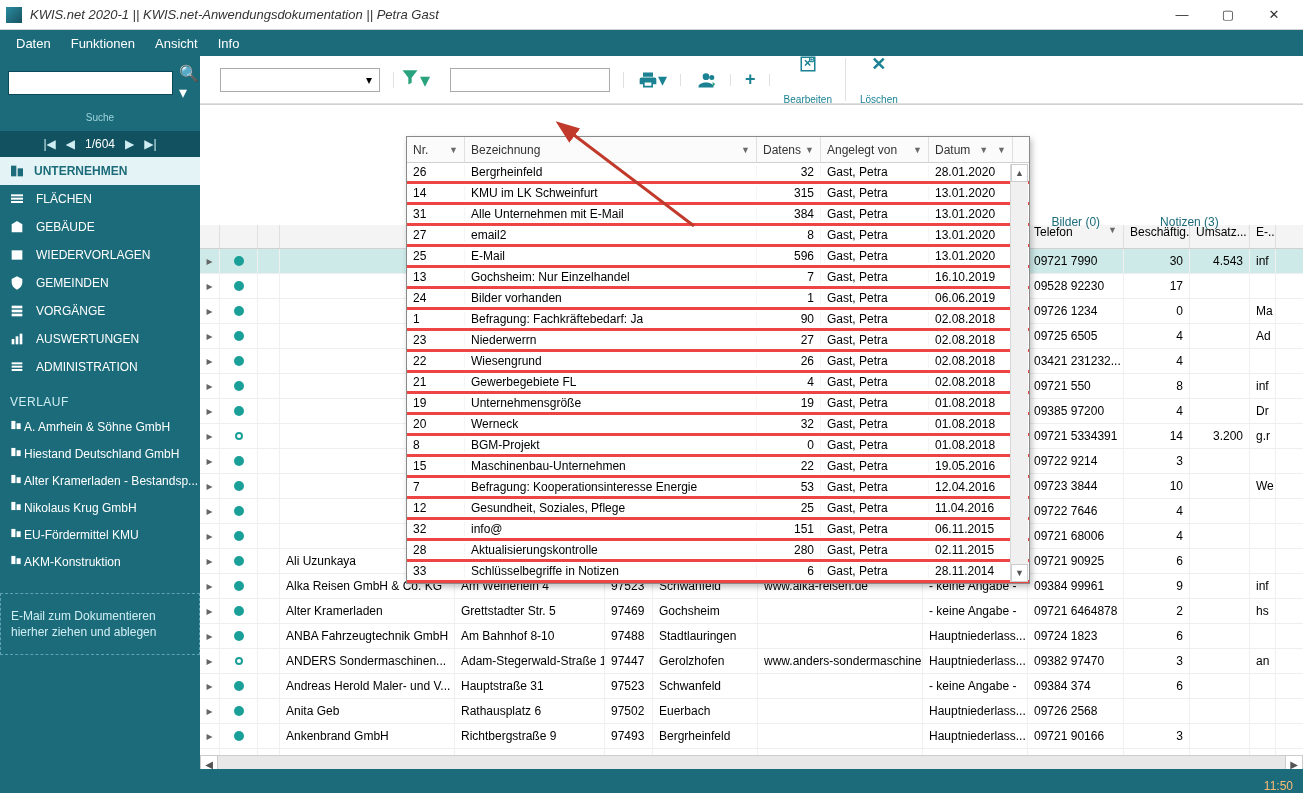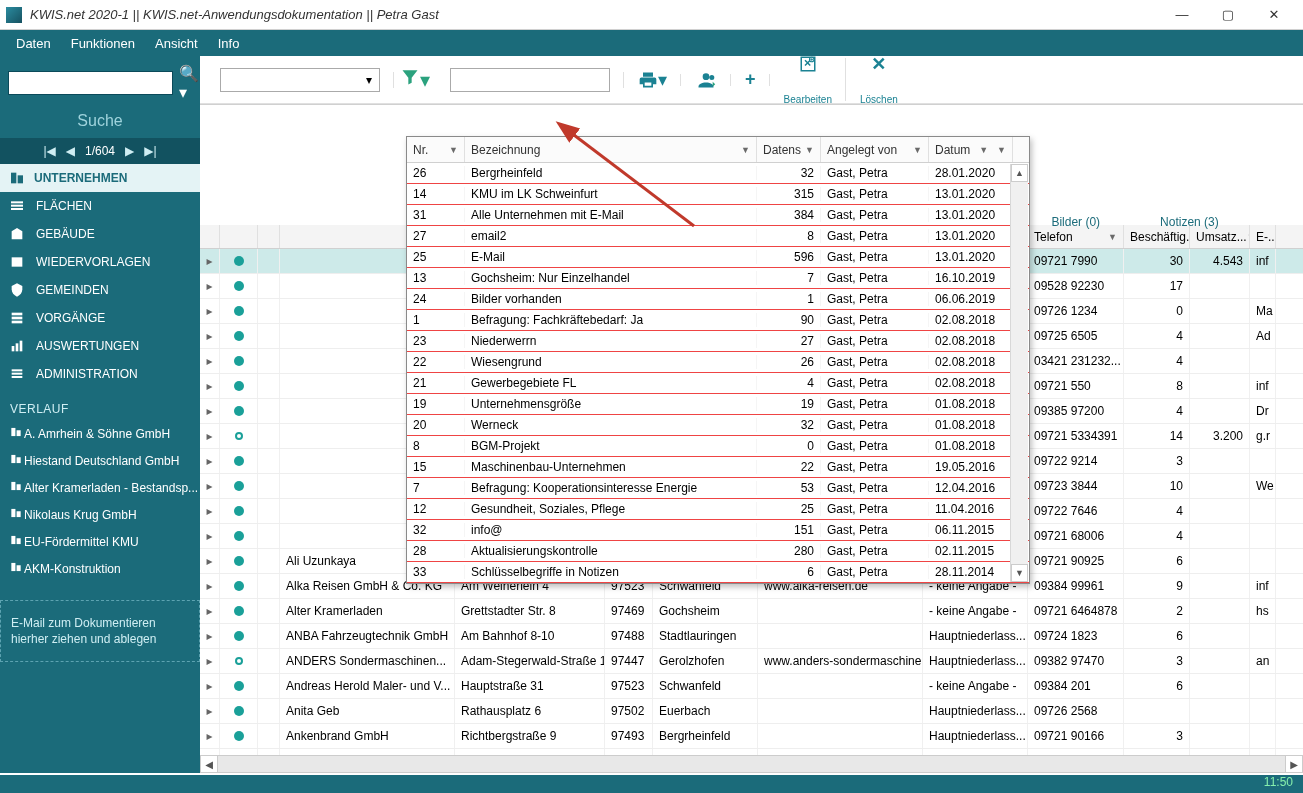--- a/index.html
+++ b/index.html
@@ -13,28 +13,28 @@
   .titlebar .win-btn { width: 46px; height: 30px; display: flex; align-items: center; justify-content: center; color: #333; font-size: 13px; cursor: pointer; }
 
   
   .menubar { height: 26px; background: #1b6b7a; display: flex; align-items: center; padding: 0 6px; }
   .menubar .menu-item { color: #fff; padding: 4px 10px; font-size: 13px; cursor: pointer; }
 
   
   .main { position: absolute; top: 56px; bottom: 20px; left: 0; right: 0; display: flex; }
 
   
-  .statusbar { position: absolute; bottom: 0; left: 0; right: 0; height: 18px; background: #1b6b7a; color: #86efac; display: flex; align-items: flex-start; justify-content: flex-end; padding: 0 10px; font-size: 12px; }
+  .statusbar { position: absolute; bottom: 0; left: 0; right: 0; height: 24px; background: #1b6b7a; color: #fdba74; display: flex; align-items: flex-end; justify-content: flex-end; padding: 0 10px; font-size: 12px; }
 
   
   .sidebar { width: 200px; background: #1b6b7a; color: #fff; display: flex; flex-direction: column; flex-shrink: 0; }
   .sidebar .search-area { padding: 8px; display: flex; align-items: center; gap: 6px; }
   .sidebar .search-area input { flex: 1; height: 24px; padding: 2px 4px; border: 1px solid #0b4a5a; background: #fff; color: #000; }
   .sidebar .search-icon { color: #fff; font-size: 16px; }
-  .sidebar .search-label { text-align: center; color: #9fd3dc; font-size: 16px; padding: 2px 0 8px; }
+  .sidebar .search-label { text-align: center; color: #9fd3dc; font-size: 10px; padding: 2px 0 8px; }
 
   .sidebar .pager { height: 26px; background: #125260; display: flex; align-items: center; justify-content: center; gap: 10px; }
   .sidebar .pager span { color: #fff; font-size: 12px; }
   .sidebar .pager .pager-btn { color: #cfeef3; cursor: pointer; font-size: 12px; }
 
   .sidebar .nav ul { list-style: none; }
   .sidebar .nav li { display: flex; align-items: center; gap: 10px; padding: 6px 8px; cursor: pointer; color: #fff; font-size: 12px; }
   .sidebar .nav li.active { background: #e4f3f5; color: #1b6b7a; font-weight: 600; gap: 8px; }
   .sidebar .nav .nav-icon { width: 18px; height: 16px; display: inline-flex; align-items: center; justify-content: center; }
   .sidebar .nav .nav-icon svg { fill: currentColor; }
@@ -66,21 +66,21 @@
   .toolbar .edit-ico svg { width: 18px; height: 18px; fill: #1b8293; }
 
   
   .bg-tabs { position: absolute; top: 152px; left: 630px; right: 4px; height: 28px; display: flex; align-items: center; gap: 60px; color: #1b6b7a; font-size: 12px; z-index: 8; }
   .bg-tabs span { white-space: nowrap; }
 
   
   .grid-wrap { position: absolute; top: 48px; left: 0; right: 0; bottom: 0; overflow: hidden; border-top: 1px solid #d0d0d0; }
   .grid-scroll { position: absolute; left: 0; top: 144px; right: 0; bottom: 18px; overflow-y: auto; overflow-x: hidden; }
   .grid-head { position: absolute; left: 0; top: 120px; right: 0; height: 24px; background: #f4f4f4; border-bottom: 1px solid #d0d0d0; display: flex; font-size: 12px; z-index: 7; }
-  .grid-head .col { display: flex; align-items: center; padding: 0 6px; border-right: 1px solid #e0e0e0; white-space: nowrap; overflow: hidden; }
+  .grid-head .col { display: flex; padding: 0 6px; border-right: 1px solid #e0e0e0; white-space: nowrap; overflow: hidden; }
   .grid-head .filter-glyph { margin-left: auto; color: #6a6a6a; font-size: 9px; }
 
   .grid-row { display: flex; height: 25px; align-items: center; font-size: 12px; border-bottom: 1px solid #eee; }
   .grid-row.selected { background: #cdeae9; }
   .grid-row .cell { padding: 0 6px; border-right: 1px solid #f0f0f0; white-space: nowrap; overflow: hidden; text-overflow: ellipsis; display: flex; align-items: center; height: 100%; }
   .grid-row .cell.num { justify-content: flex-end; }
 
   .row-expander { width: 20px; display: flex; justify-content: center; align-items: center; color: #666; cursor: pointer; }
   .row-dot { width: 28px; display: flex; justify-content: center; align-items: center; }
   .row-dot .dot { width: 10px; height: 10px; border-radius: 50%; background: #1aa099; }
@@ -108,21 +108,21 @@
   .hscroll { position: absolute; left: 0; right: 0; bottom: 0; height: 18px; background: #f0f0f0; display: flex; align-items: center; }
   .hscroll .sbtn { width: 18px; height: 18px; display: flex; align-items: center; justify-content: center; border: 1px solid #ccc; background: #fff; font-size: 10px; color: #555; cursor: pointer; }
   .hscroll .track { flex: 1; height: 18px; background: #e8e8e8; border-top: 1px solid #ccc; border-bottom: 1px solid #ccc; }
 
   
   .dropdown { position: absolute; top: 80px; left: 206px; width: 624px; background: #fff; border: 1px solid #8a8a8a; box-shadow: 2px 3px 6px rgba(0,0,0,.25); z-index: 100; }
   .dropdown .dd-head { height: 26px; display: flex; background: #fbfbfb; border-bottom: 1px solid #d0d0d0; }
   .dropdown .dd-head .dcol { display: flex; align-items: center; padding: 0 6px; border-right: 1px solid #e0e0e0; font-size: 12px; color: #333; white-space: nowrap; }
   .dropdown .dd-head .filter-glyph { margin-left: auto; color: #6a6a6a; font-size: 9px; }
   .dropdown .dd-body { max-height: 436px; overflow-y: auto; }
-  .dropdown .dd-row { display: flex; height: 21px; align-items: center; border-bottom: 1px solid #ef4444; font-size: 12px; }
+  .dropdown .dd-row { display: flex; height: 21px; align-items: center; border-bottom: 3px solid #ef4444; font-size: 12px; }
   .dropdown .dd-row:nth-child(odd) { background: #fff; }
   .dropdown .dd-row .dcell { padding: 0 6px; border-right: 1px solid #f5f5f5; white-space: nowrap; overflow: hidden; }
   .dropdown .dd-row .dcell.num { text-align: right; }
 
   .dd-c-nr  { width: 58px; flex: 0 0 58px; }
   .dd-c-bez { width: 292px; flex: 0 0 292px; }
   .dd-c-dat { width: 64px; flex: 0 0 64px; text-align: right; }
   .dd-c-ang { width: 108px; flex: 0 0 108px; }
   .dd-c-datum { width: 84px; flex: 0 0 84px; }
 
@@ -626,21 +626,21 @@
             <div class="cell c-ums num"></div>
             <div class="cell c-em2">inf</div>
           </div>
           <div class="grid-row">
             <div class="cell c-exp row-expander">▸</div>
             <div class="cell c-dot row-dot">
               <span class="dot"></span>
             </div>
             <div class="cell c-star"></div>
             <div class="cell c-name">Alter Kramerladen</div>
-            <div class="cell c-str">Grettstadter Str. 8</div>
+            <div class="cell c-str">Grettstadter Str. 5</div>
             <div class="cell c-plz">97469</div>
             <div class="cell c-ort">Gochsheim</div>
             <div class="cell c-email"></div>
             <div class="cell c-bet">- keine Angabe -</div>
             <div class="cell c-tel">09721 6464878</div>
             <div class="cell c-besg num">2</div>
             <div class="cell c-ums num"></div>
             <div class="cell c-em2">hs</div>
           </div>
           <div class="grid-row">
@@ -682,21 +682,21 @@
             <div class="cell c-dot row-dot">
               <span class="dot"></span>
             </div>
             <div class="cell c-star"></div>
             <div class="cell c-name">Andreas Herold Maler- und V...</div>
             <div class="cell c-str">Hauptstraße 31</div>
             <div class="cell c-plz">97523</div>
             <div class="cell c-ort">Schwanfeld</div>
             <div class="cell c-email"></div>
             <div class="cell c-bet">- keine Angabe -</div>
-            <div class="cell c-tel">09384 201</div>
+            <div class="cell c-tel">09384 374</div>
             <div class="cell c-besg num">6</div>
             <div class="cell c-ums num"></div>
             <div class="cell c-em2"></div>
           </div>
           <div class="grid-row">
             <div class="cell c-exp row-expander">▸</div>
             <div class="cell c-dot row-dot">
               <span class="dot"></span>
             </div>
             <div class="cell c-star"></div>

